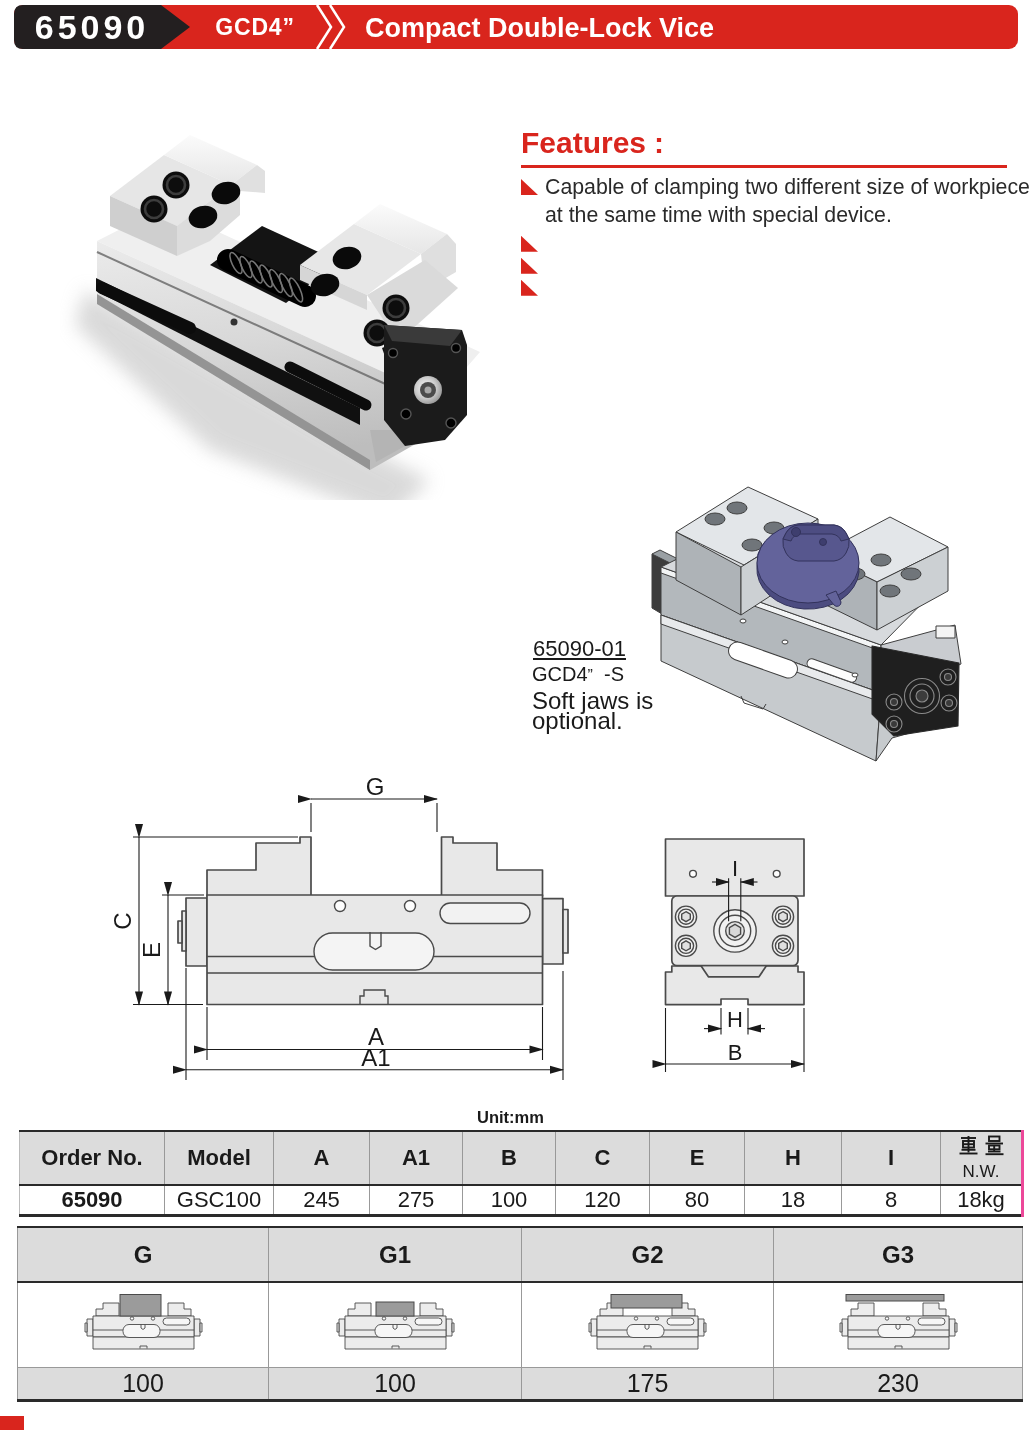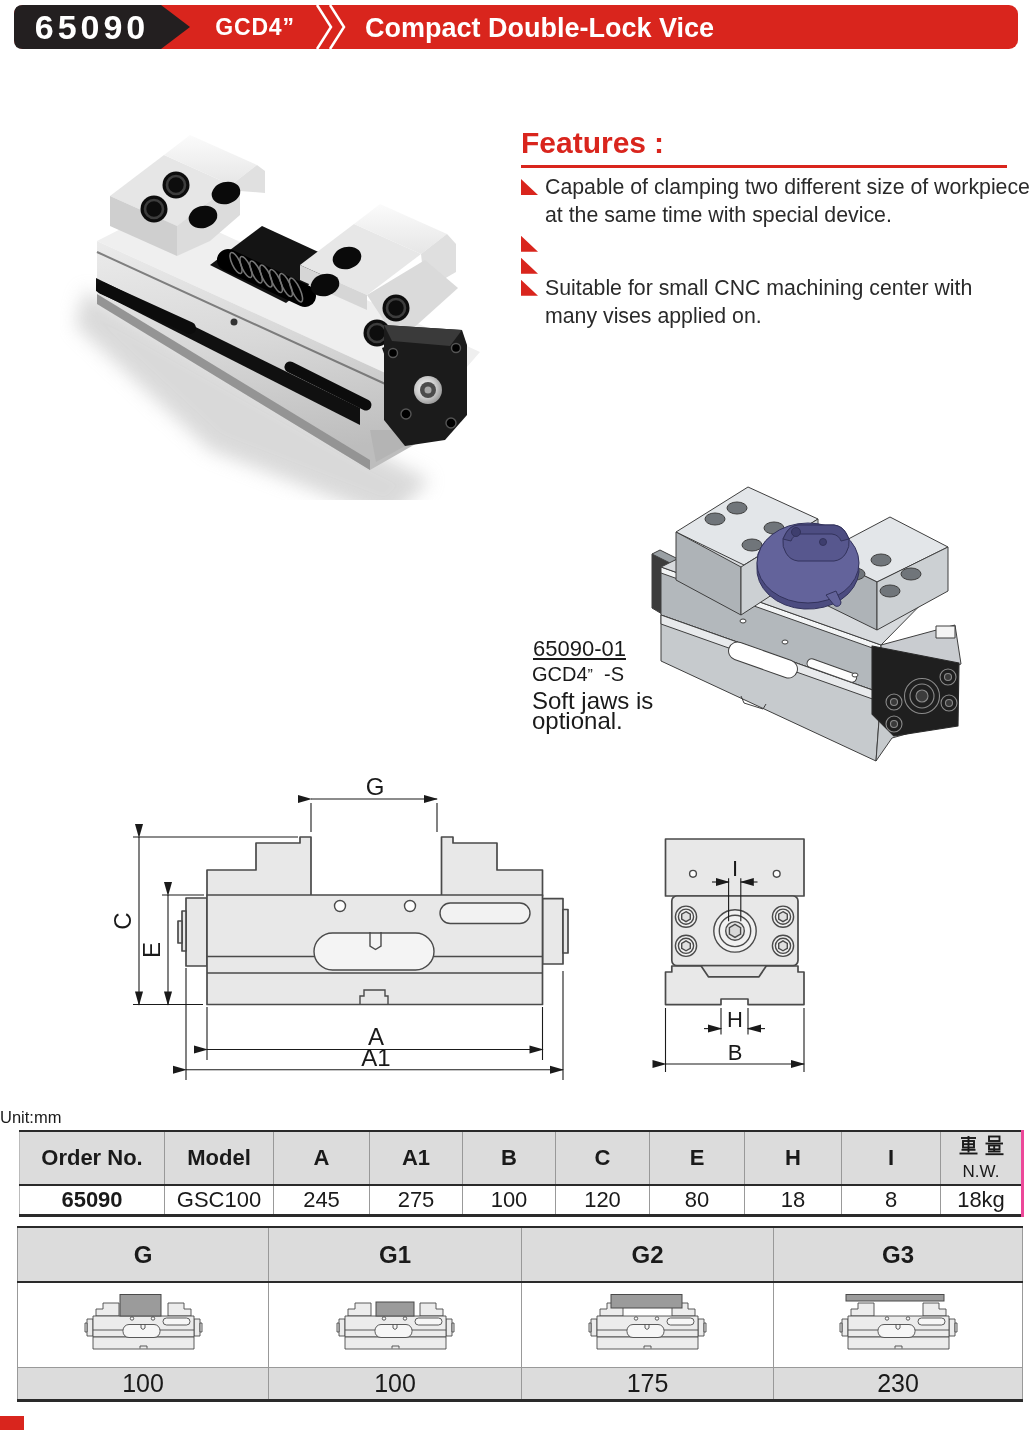--- a/index.html
+++ b/index.html
@@ -127,21 +127,20 @@
       <div>Capable of clamping two different size of workpiece<br>at the same time with special device.</div>
     </div>
   <div class="fi">
       <span class="tri"></span>
     </div>
   <div class="fi">
       <span class="tri"></span>
     </div>
   <div class="fi">
       <span class="tri"></span>
-      <div>Suitable for small CNC machining center with<br>many vises applied on.</div>
     </div>
 </div>
 <style>
   .fi{display:flex;margin-bottom:0px;}
   .tri{flex:0 0 17px;width:17px;height:16px;margin-right:7px;margin-top:6px;
        background:#d9251d;clip-path:polygon(0 0,0 100%,100% 100%);}
 </style>
 
 <svg class="abs" style="left:640px;top:470px" width="389" height="320" viewBox="0 0 389 320" stroke="#3f3f3f" stroke-width="1" stroke-linejoin="round">
 
@@ -318,21 +317,21 @@
     <line x1="164" y1="188" x2="164" y2="252"></line>
     <line x1="25.5" y1="244" x2="164" y2="244" marker-start="url(#ar)" marker-end="url(#ar)"></line>
   </g>
   <g fill="#1a1a1a" font-size="22" text-anchor="middle">
     <text x="95" y="56">I</text>
     <text x="95" y="207">H</text>
     <text x="95" y="240">B</text>
   </g>
 </svg>
 
-<div class="abs" style="left:0;top:1108px;width:1021px;text-align:left;font-size:16.5px;color:#1a1a1a;">Unit:mm</div>
+<div class="abs" style="left:0;top:1108px;width:1021px;text-align:center;font-size:16.5px;color:#1a1a1a;font-weight:bold;">Unit:mm</div>
 
 <div class="abs" style="left:19px;top:1130px;width:1003px;">
 <table id="t1" style="border-collapse:collapse;width:1003px;table-layout:fixed;">
   <colgroup>
     <col style="width:145px">
         <col style="width:109px">
         <col style="width:96px">
         <col style="width:93px">
     <col style="width:93px">
         <col style="width:94px">

